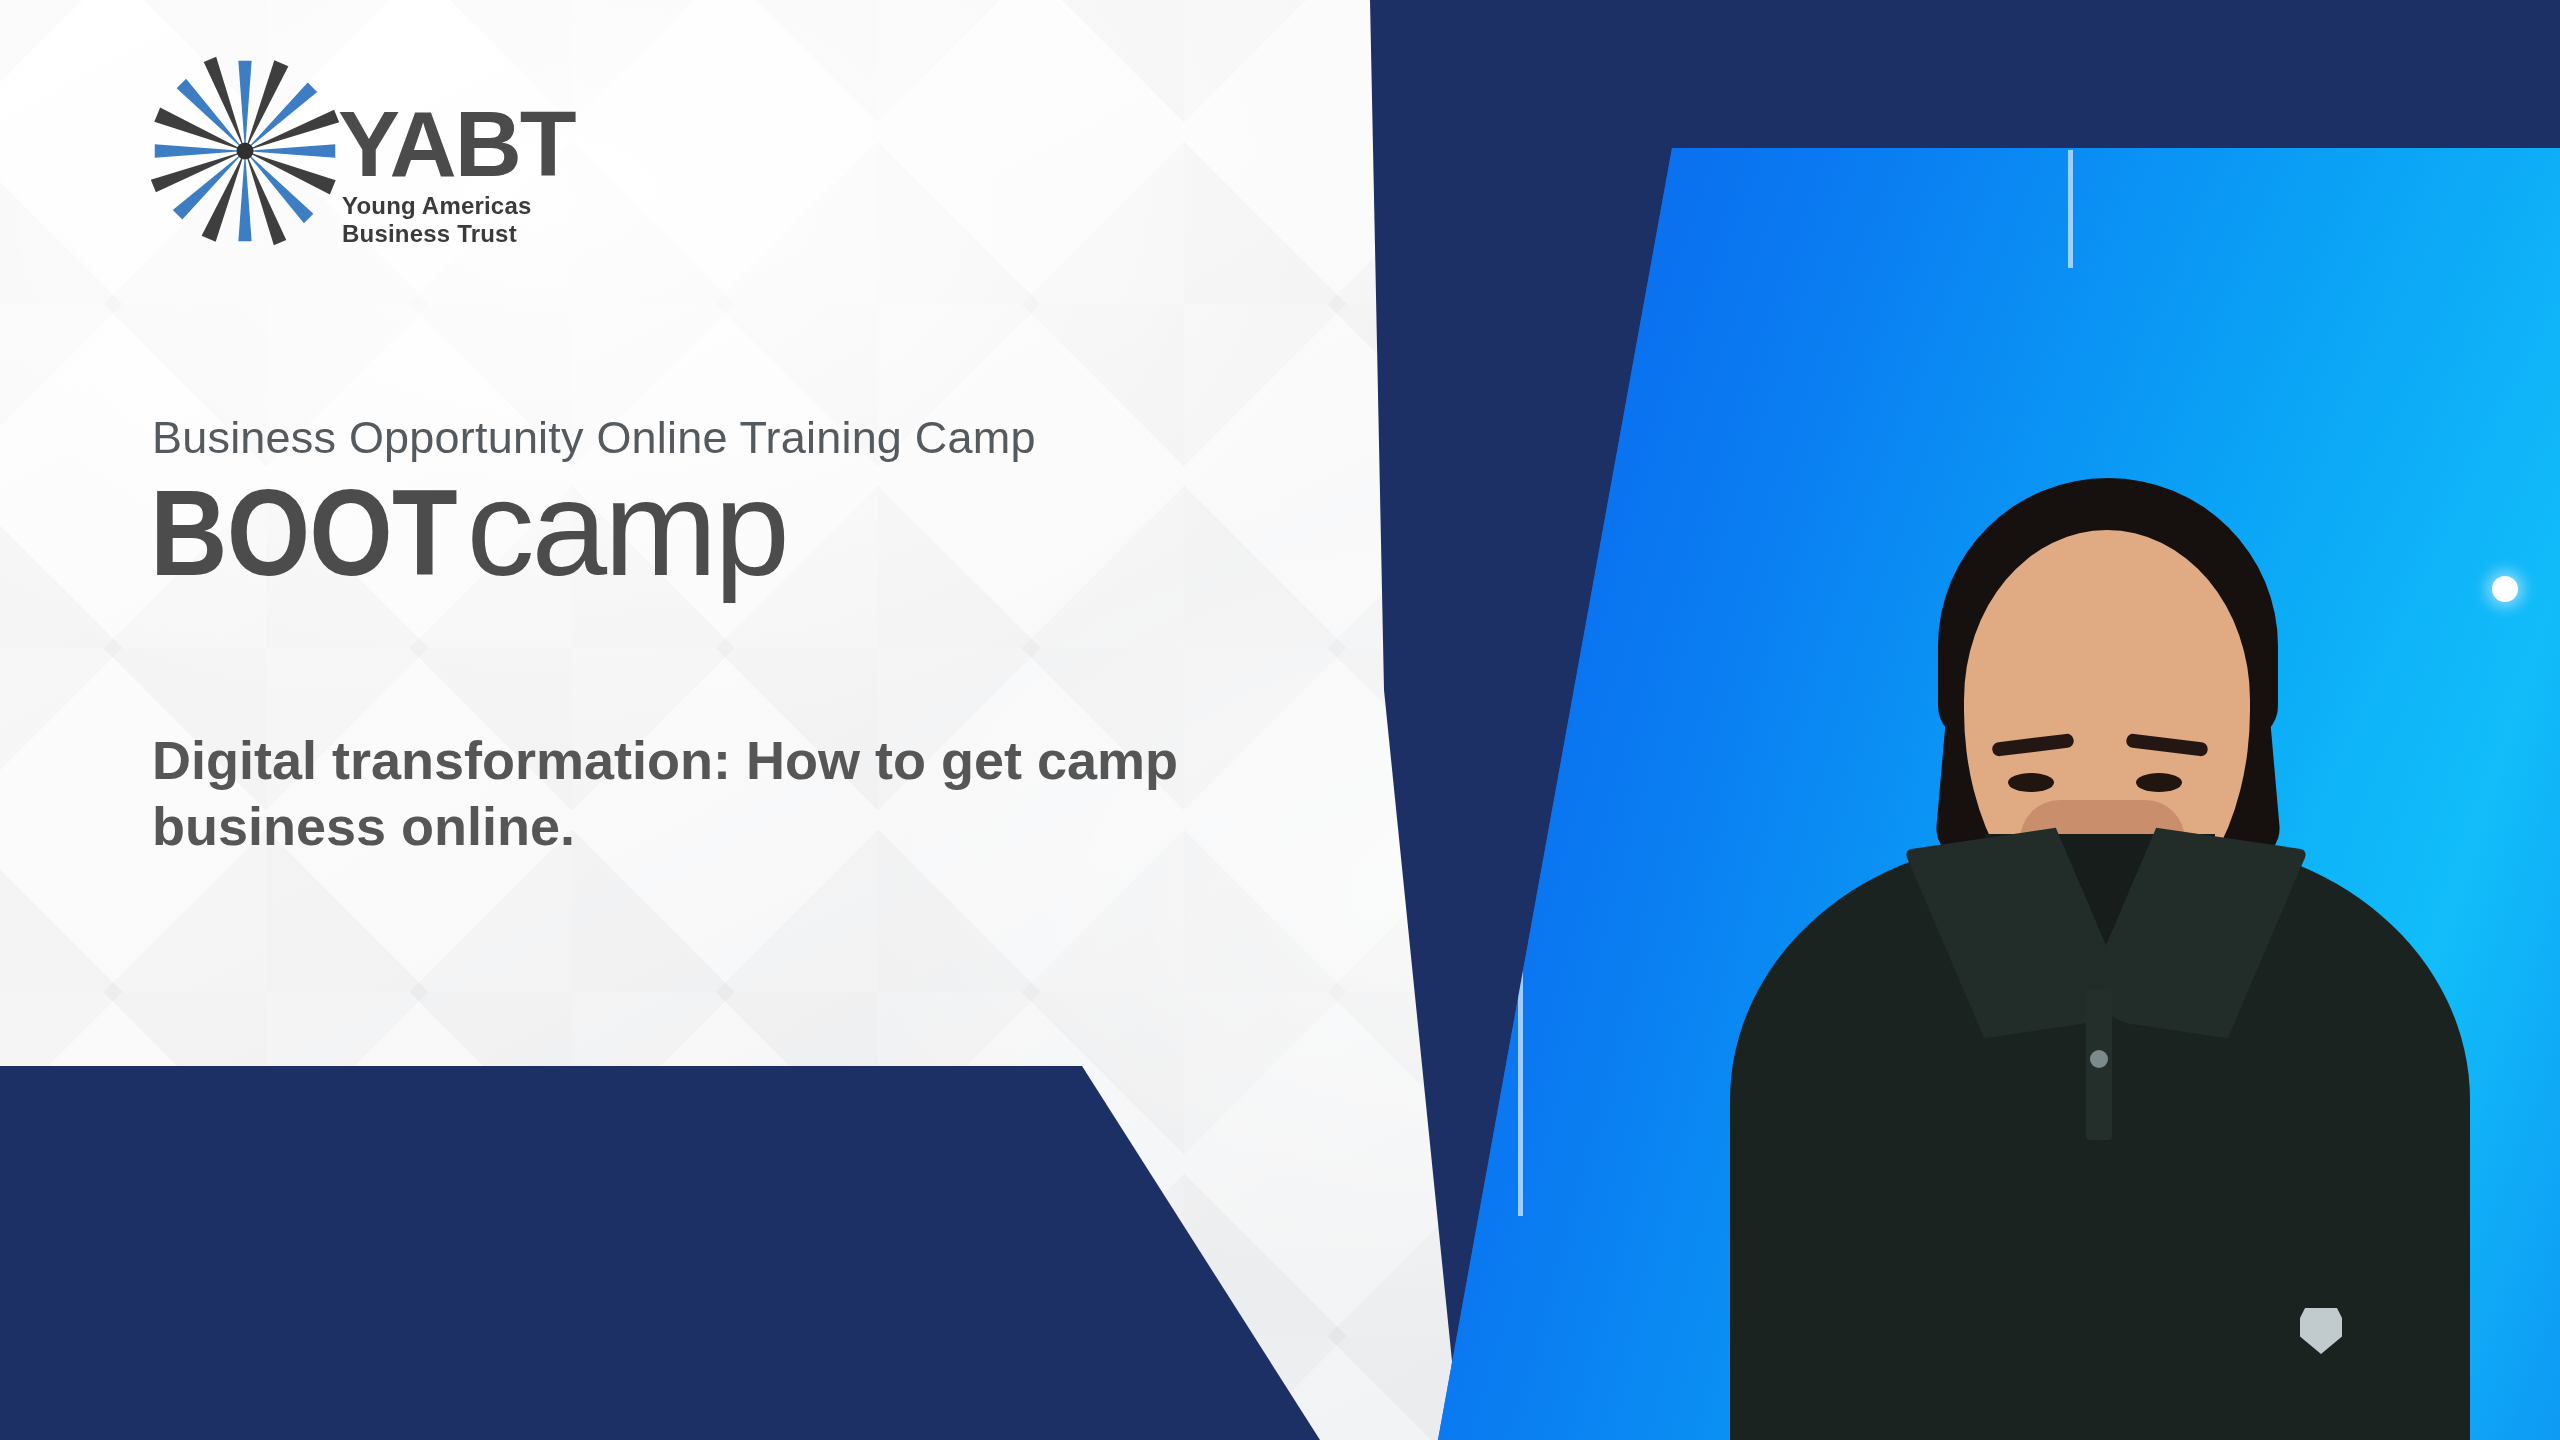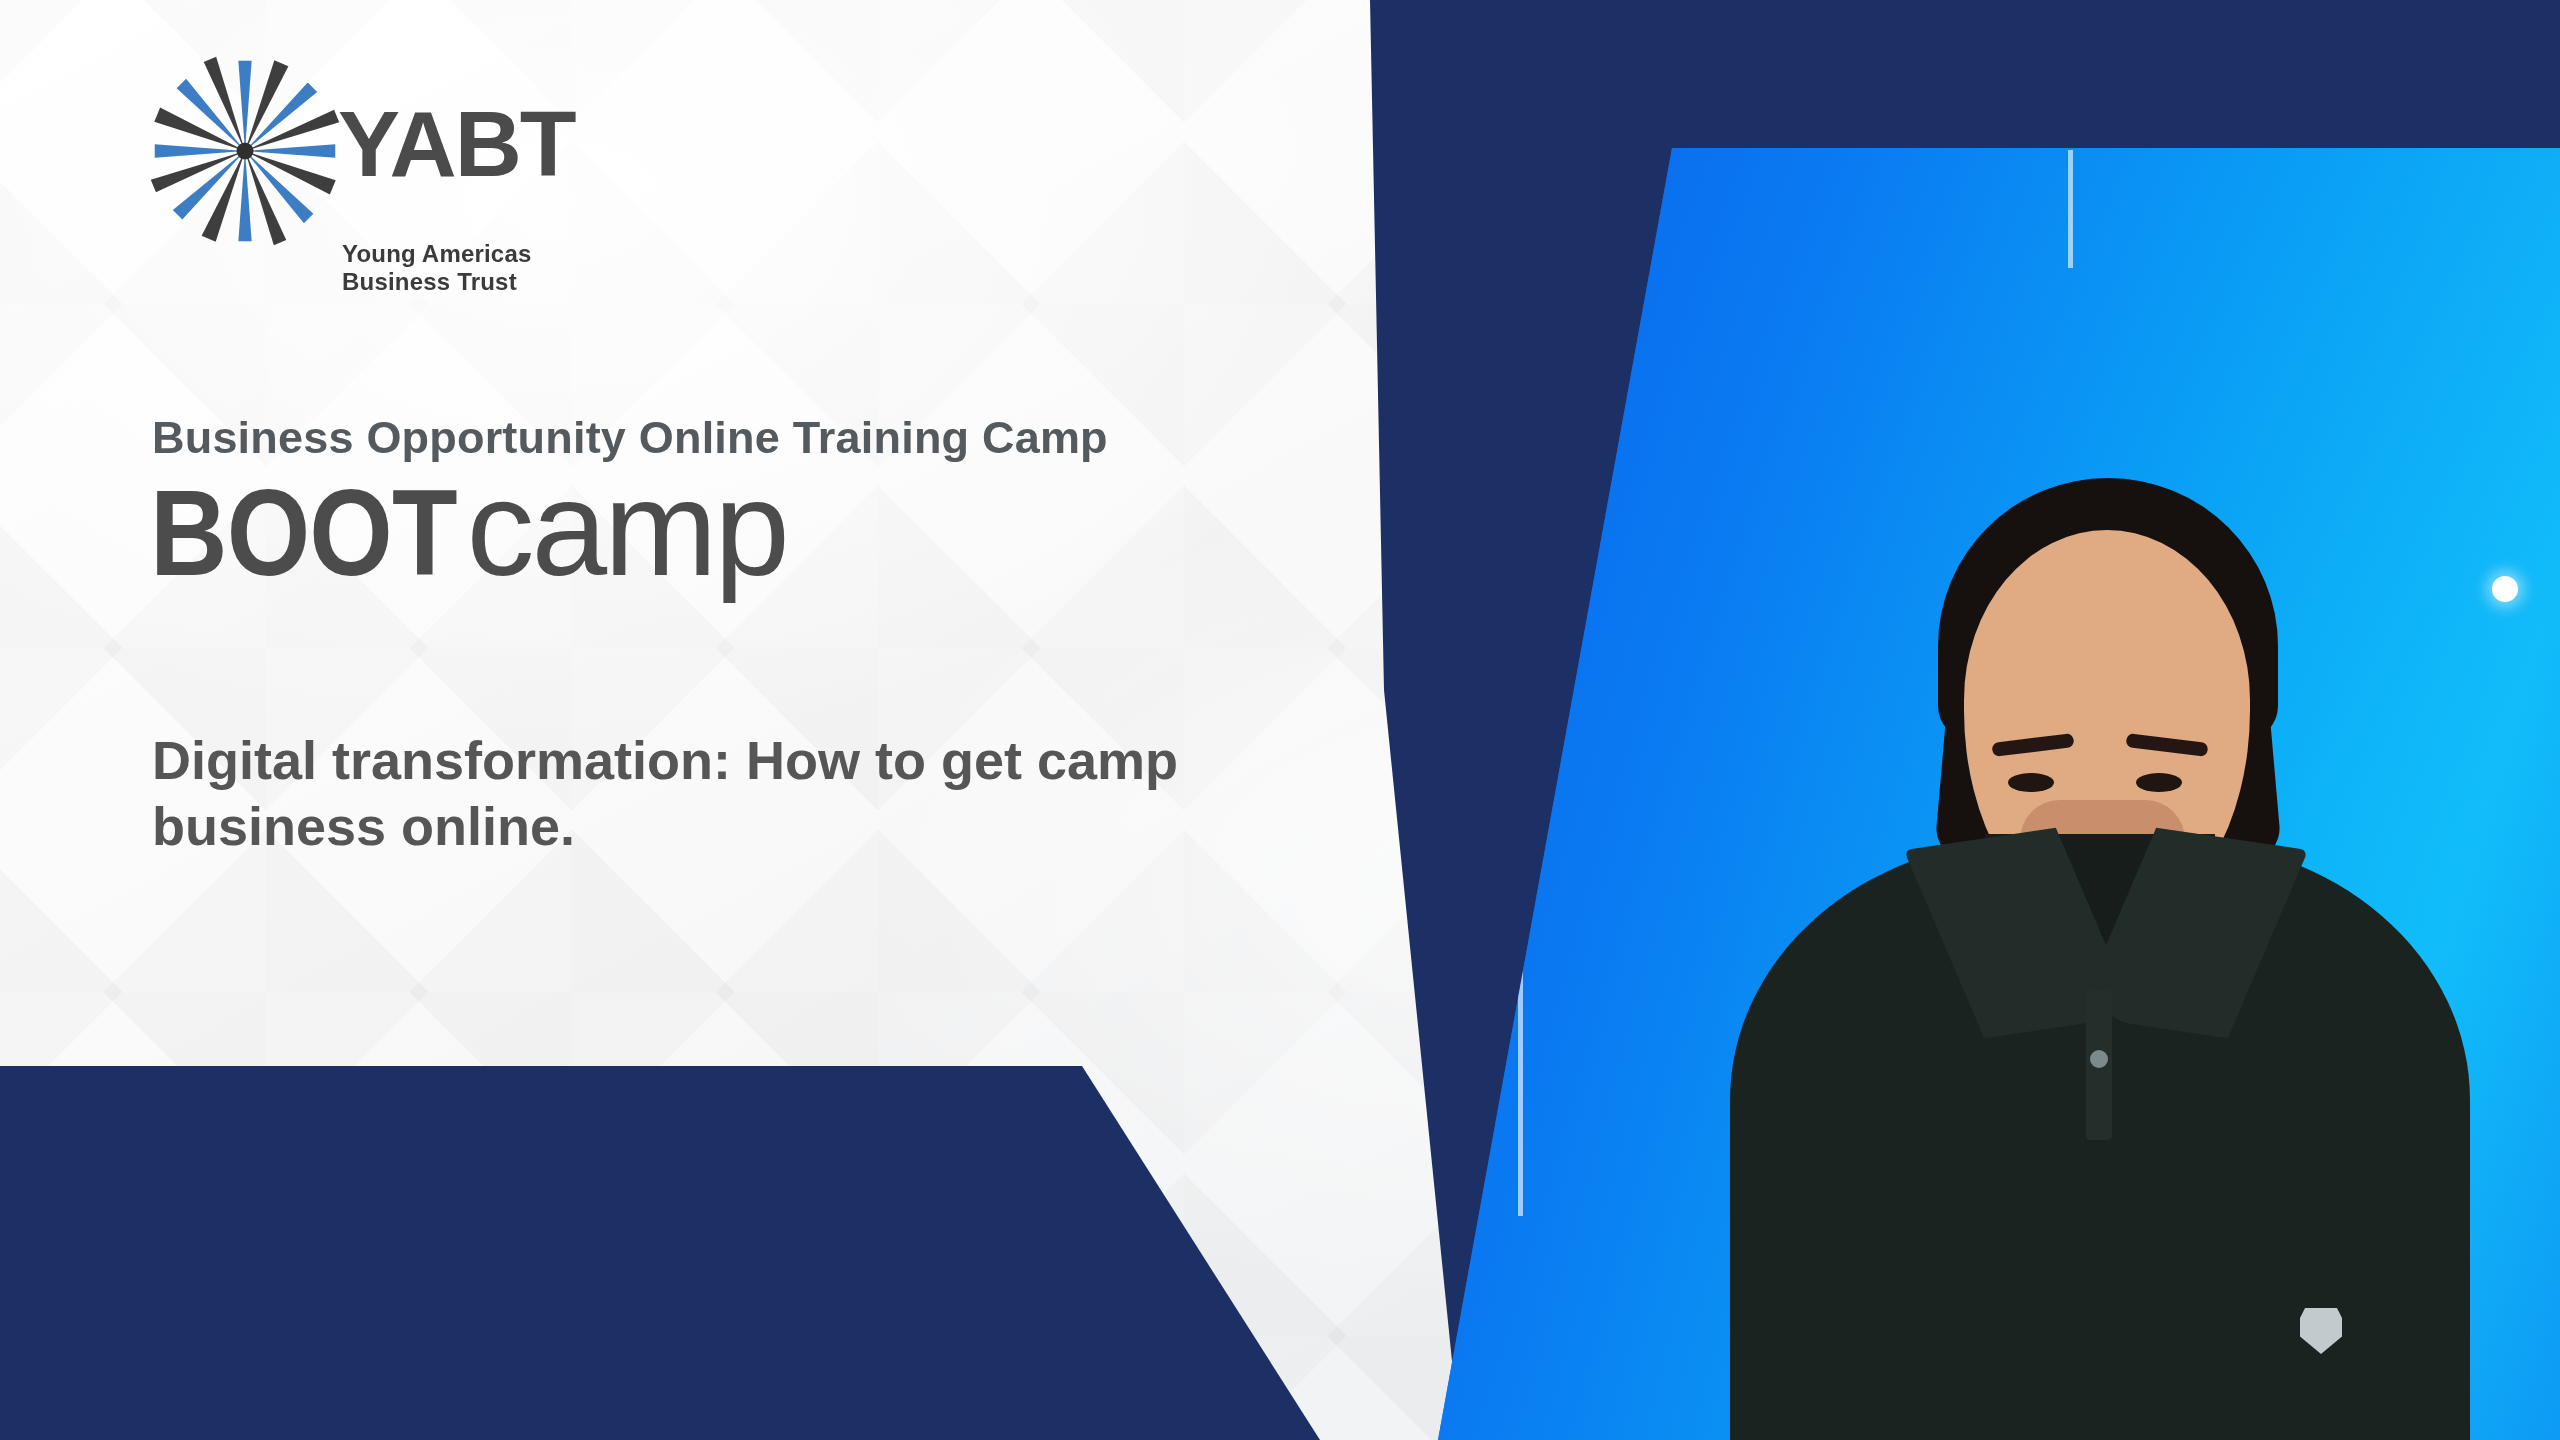--- a/index.html
+++ b/index.html
@@ -238,29 +238,28 @@
     color: #4b4b4b;
     line-height: 1;
   }
   .logo-tagline {
     position: absolute;
     left: 192px; top: 96px;
     font-size: 24px;
     font-weight: 600;
     color: #3b3b3b;
     letter-spacing: .2px;
-    margin-top: 48px;
   }
 
   
   .kicker {
     position: absolute;
     left: 152px; top: 412px;
     font-size: 45px;
-    font-weight: 700;
+    font-weight: 400;
     color: #555a5e;
     letter-spacing: .2px;
     white-space: nowrap;
   }
   .bigtitle {
     position: absolute;
     left: 150px; top: 460px;
     line-height: 1;
     white-space: nowrap;
     color: #4c4c4c;

